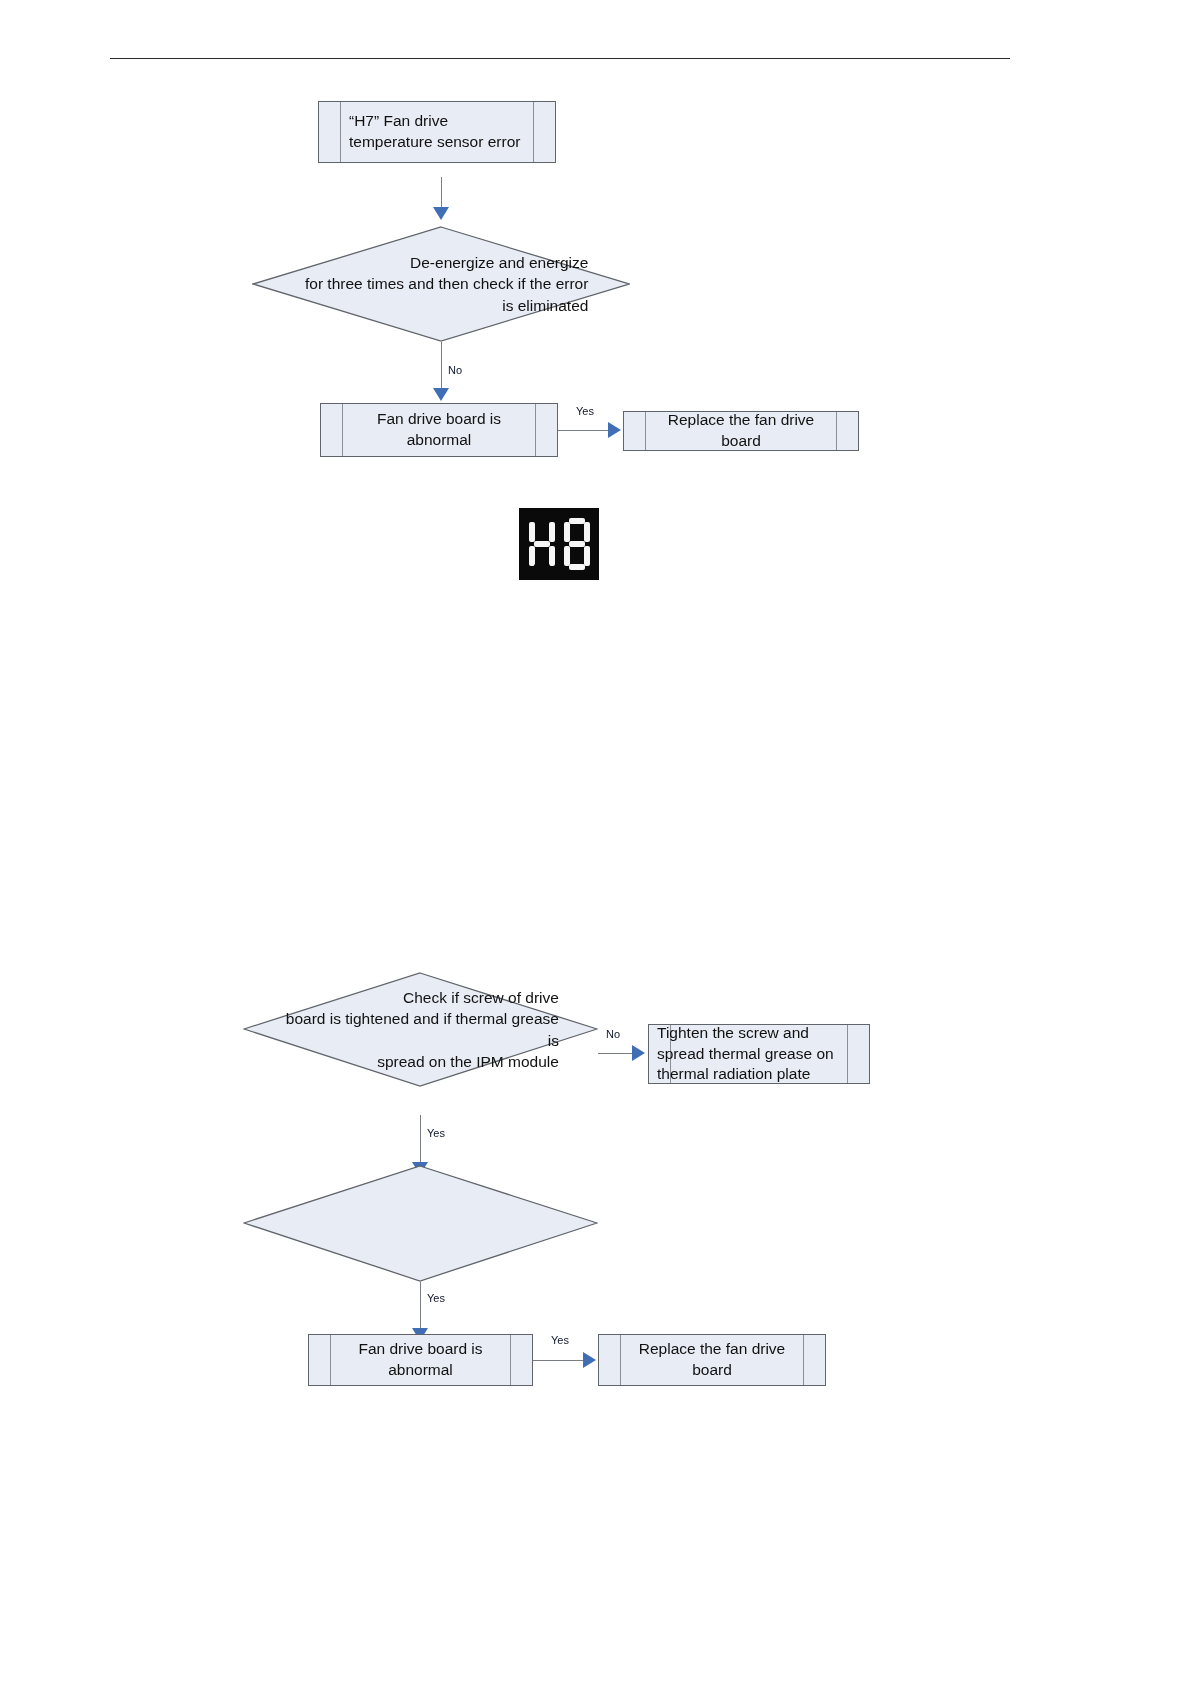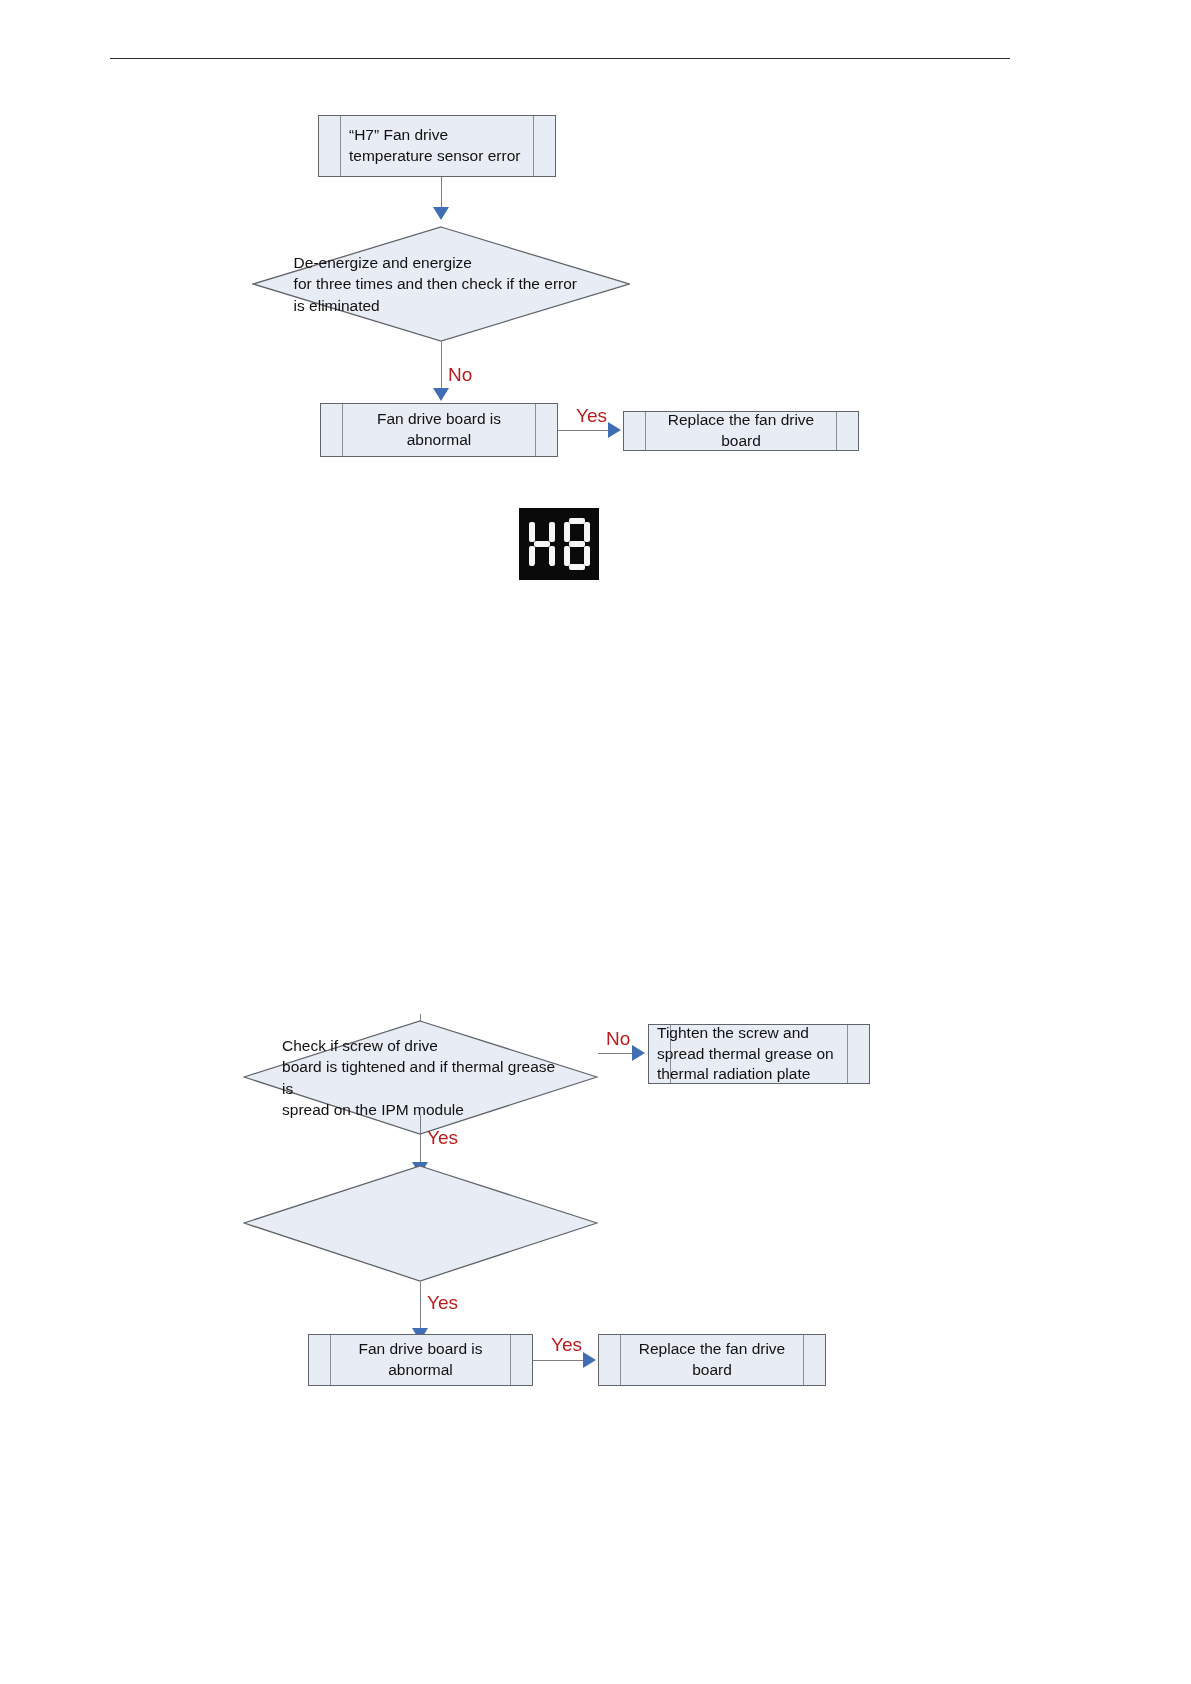--- a/index.html
+++ b/index.html
@@ -63,21 +63,21 @@
   .diamond {
     position: absolute;
     display: flex;
     align-items: center;
     justify-content: center;
   }
   .diamond svg { position: absolute; inset: 0; width: 100%; height: 100%; }
   .diamond .dtext {
     position: relative;
     z-index: 2;
-    text-align: left;
+    text-align: right;
     font-size: 15.5px;
     line-height: 1.38;
     color: #111;
     width: 78%;
   }
 
   
   .vline {
     position: absolute;
     width: 0;
@@ -97,22 +97,22 @@
   }
   .arrow-right {
     position: absolute;
     width: 0; height: 0;
     border-top: 8px solid transparent;
     border-bottom: 8px solid transparent;
     border-left: 13px solid #3f6eb5;
   }
   .edge-label {
     position: absolute;
-    font-size: 19px;
-    color: #b91c1c;
+    font-size: 11px;
+    color: #0f172a;
     white-space: nowrap;
   }
 
   
   .led-display {
     position: absolute;
     background: #0a0a0a;
     display: flex;
     align-items: center;
     justify-content: center;
@@ -141,21 +141,21 @@
   .seg.c { right: 1px; top: 28px; }
   .seg.off { background: #0a0a0a; }
 </style>
 </head>
 <body>
 
 <div class="page">
 
   <div class="header-rule"></div>
 
-  <div class="node" style="left:318px; top:115px; width:238px; height:62px;">
+  <div class="node" style="left:318px; top:101px; width:238px; height:62px;">
     <div class="node-text">“H7” Fan drive temperature sensor error</div>
   </div>
 
   <div class="vline" style="left:441px; top:177px; height:33px;"></div>
   <div class="arrow-down" style="left:433px; top:207px;"></div>
 
   <div class="diamond" style="left:252px; top:226px; width:378px; height:116px;">
     <svg viewBox="0 0 378 116" preserveAspectRatio="none">
       <polygon points="189,1 377,58 189,115 1,58" fill="#e8ecf4" stroke="#60646b" stroke-width="1.3"></polygon>
     </svg>
@@ -196,21 +196,21 @@
       <div class="seg v e"></div>
       <div class="seg v c"></div>
       <div class="seg h d"></div>
     </div>
   </div>
 
 
   <div class="vline" style="left:420px; top:1014px; height:24px;"></div>
   <div class="arrow-down" style="left:412px; top:1034px;"></div>
 
-  <div class="diamond" style="left:243px; top:1020px; width:355px; height:115px;">
+  <div class="diamond" style="left:243px; top:972px; width:355px; height:115px;">
     <svg viewBox="0 0 355 115" preserveAspectRatio="none">
       <polygon points="177,1 354,57 177,114 1,57" fill="#e8ecf4" stroke="#60646b" stroke-width="1.3"></polygon>
     </svg>
     <div class="dtext">Check if screw of drive<br>board is tightened and if thermal grease is<br>spread on the IPM module</div>
   </div>
 
   <div class="hline" style="left:598px; top:1053px; width:38px;"></div>
   <div class="arrow-right" style="left:632px; top:1045px;"></div>
   <div class="edge-label" style="left:606px; top:1028px;">No</div>
 

